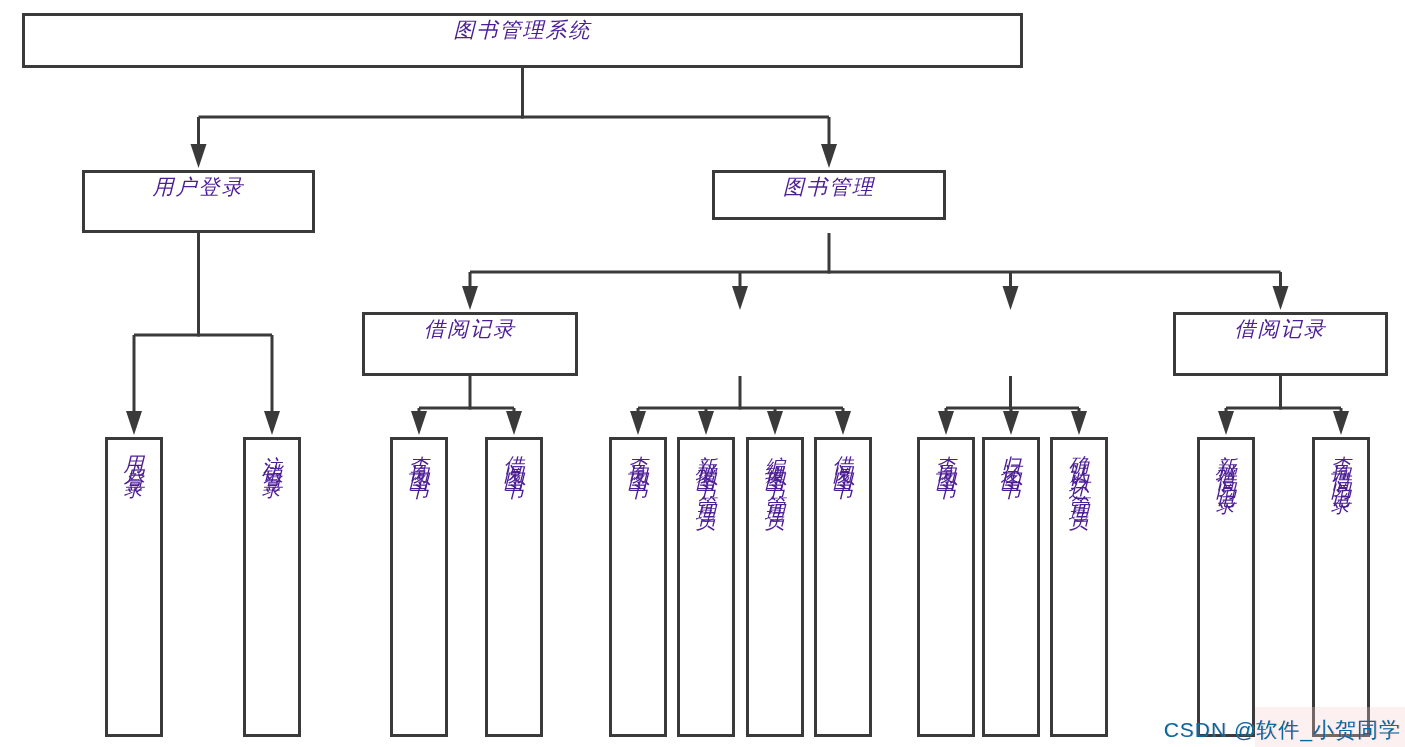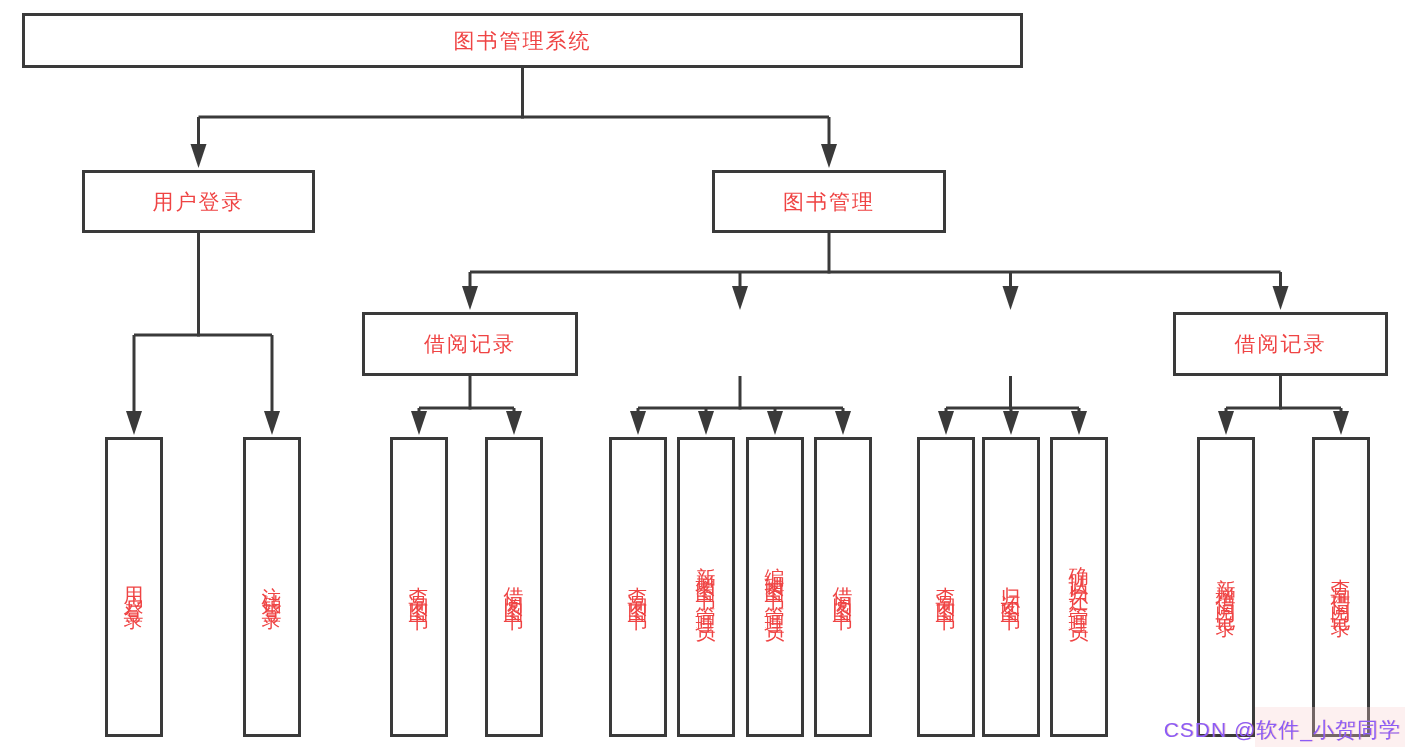--- a/index.html
+++ b/index.html
@@ -20,33 +20,34 @@
     left: 0;
     top: 0;
     z-index: 1;
   }
   .node {
     position: absolute;
     box-sizing: border-box;
     background: #ffffff;
     border: 3px solid #3a3a3a;
     display: flex;
-    align-items: center;
+    align-items: flex-start;
     justify-content: center;
-    color: #ef4444;
+    color: #4c1d95;
     z-index: 2;
+    font-style: italic;
   }
   .node .lbl {
     font-size: 21px;
     letter-spacing: 2px;
     white-space: nowrap;
   }
   .root-box  { left: 22px;  top: 13px;  width: 1001px; height: 55px; }
   .l2a { left: 82px;  top: 170px; width: 233px; height: 63px; }
-  .l2b { left: 712px; top: 170px; width: 234px; height: 63px; }
+  .l2b { left: 712px; top: 170px; width: 234px; height: 50px; }
   .l3  { top: 312px; height: 64px; width: 215px; }
   .l3a { left: 362px; width: 216px; }
   .l3b { left: 632px; }
   .l3c { left: 903px; }
   .l3d { left: 1173px; }
   .leaf {
     top: 437px;
     height: 300px;
     width: 58px;
   }
@@ -70,21 +71,21 @@
   .lf9  { left: 982px; }
   .lf10 { left: 1050px; }
   .lf11 { left: 1197px; }
   .lf12 { left: 1312px; }
   .watermark {
     position: absolute;
     right: 4px;
     bottom: 3px;
     z-index: 3;
     font-size: 21px;
-    color: #8b5cf6;
+    color: #0369a1;
     letter-spacing: 1px;
     text-shadow: 1px 0 0 rgba(225, 120, 120, 0.35);
     white-space: nowrap;
   }
   .watermark-haze {
     position: absolute;
     right: 0;
     bottom: 0;
     width: 150px;
     height: 40px;

